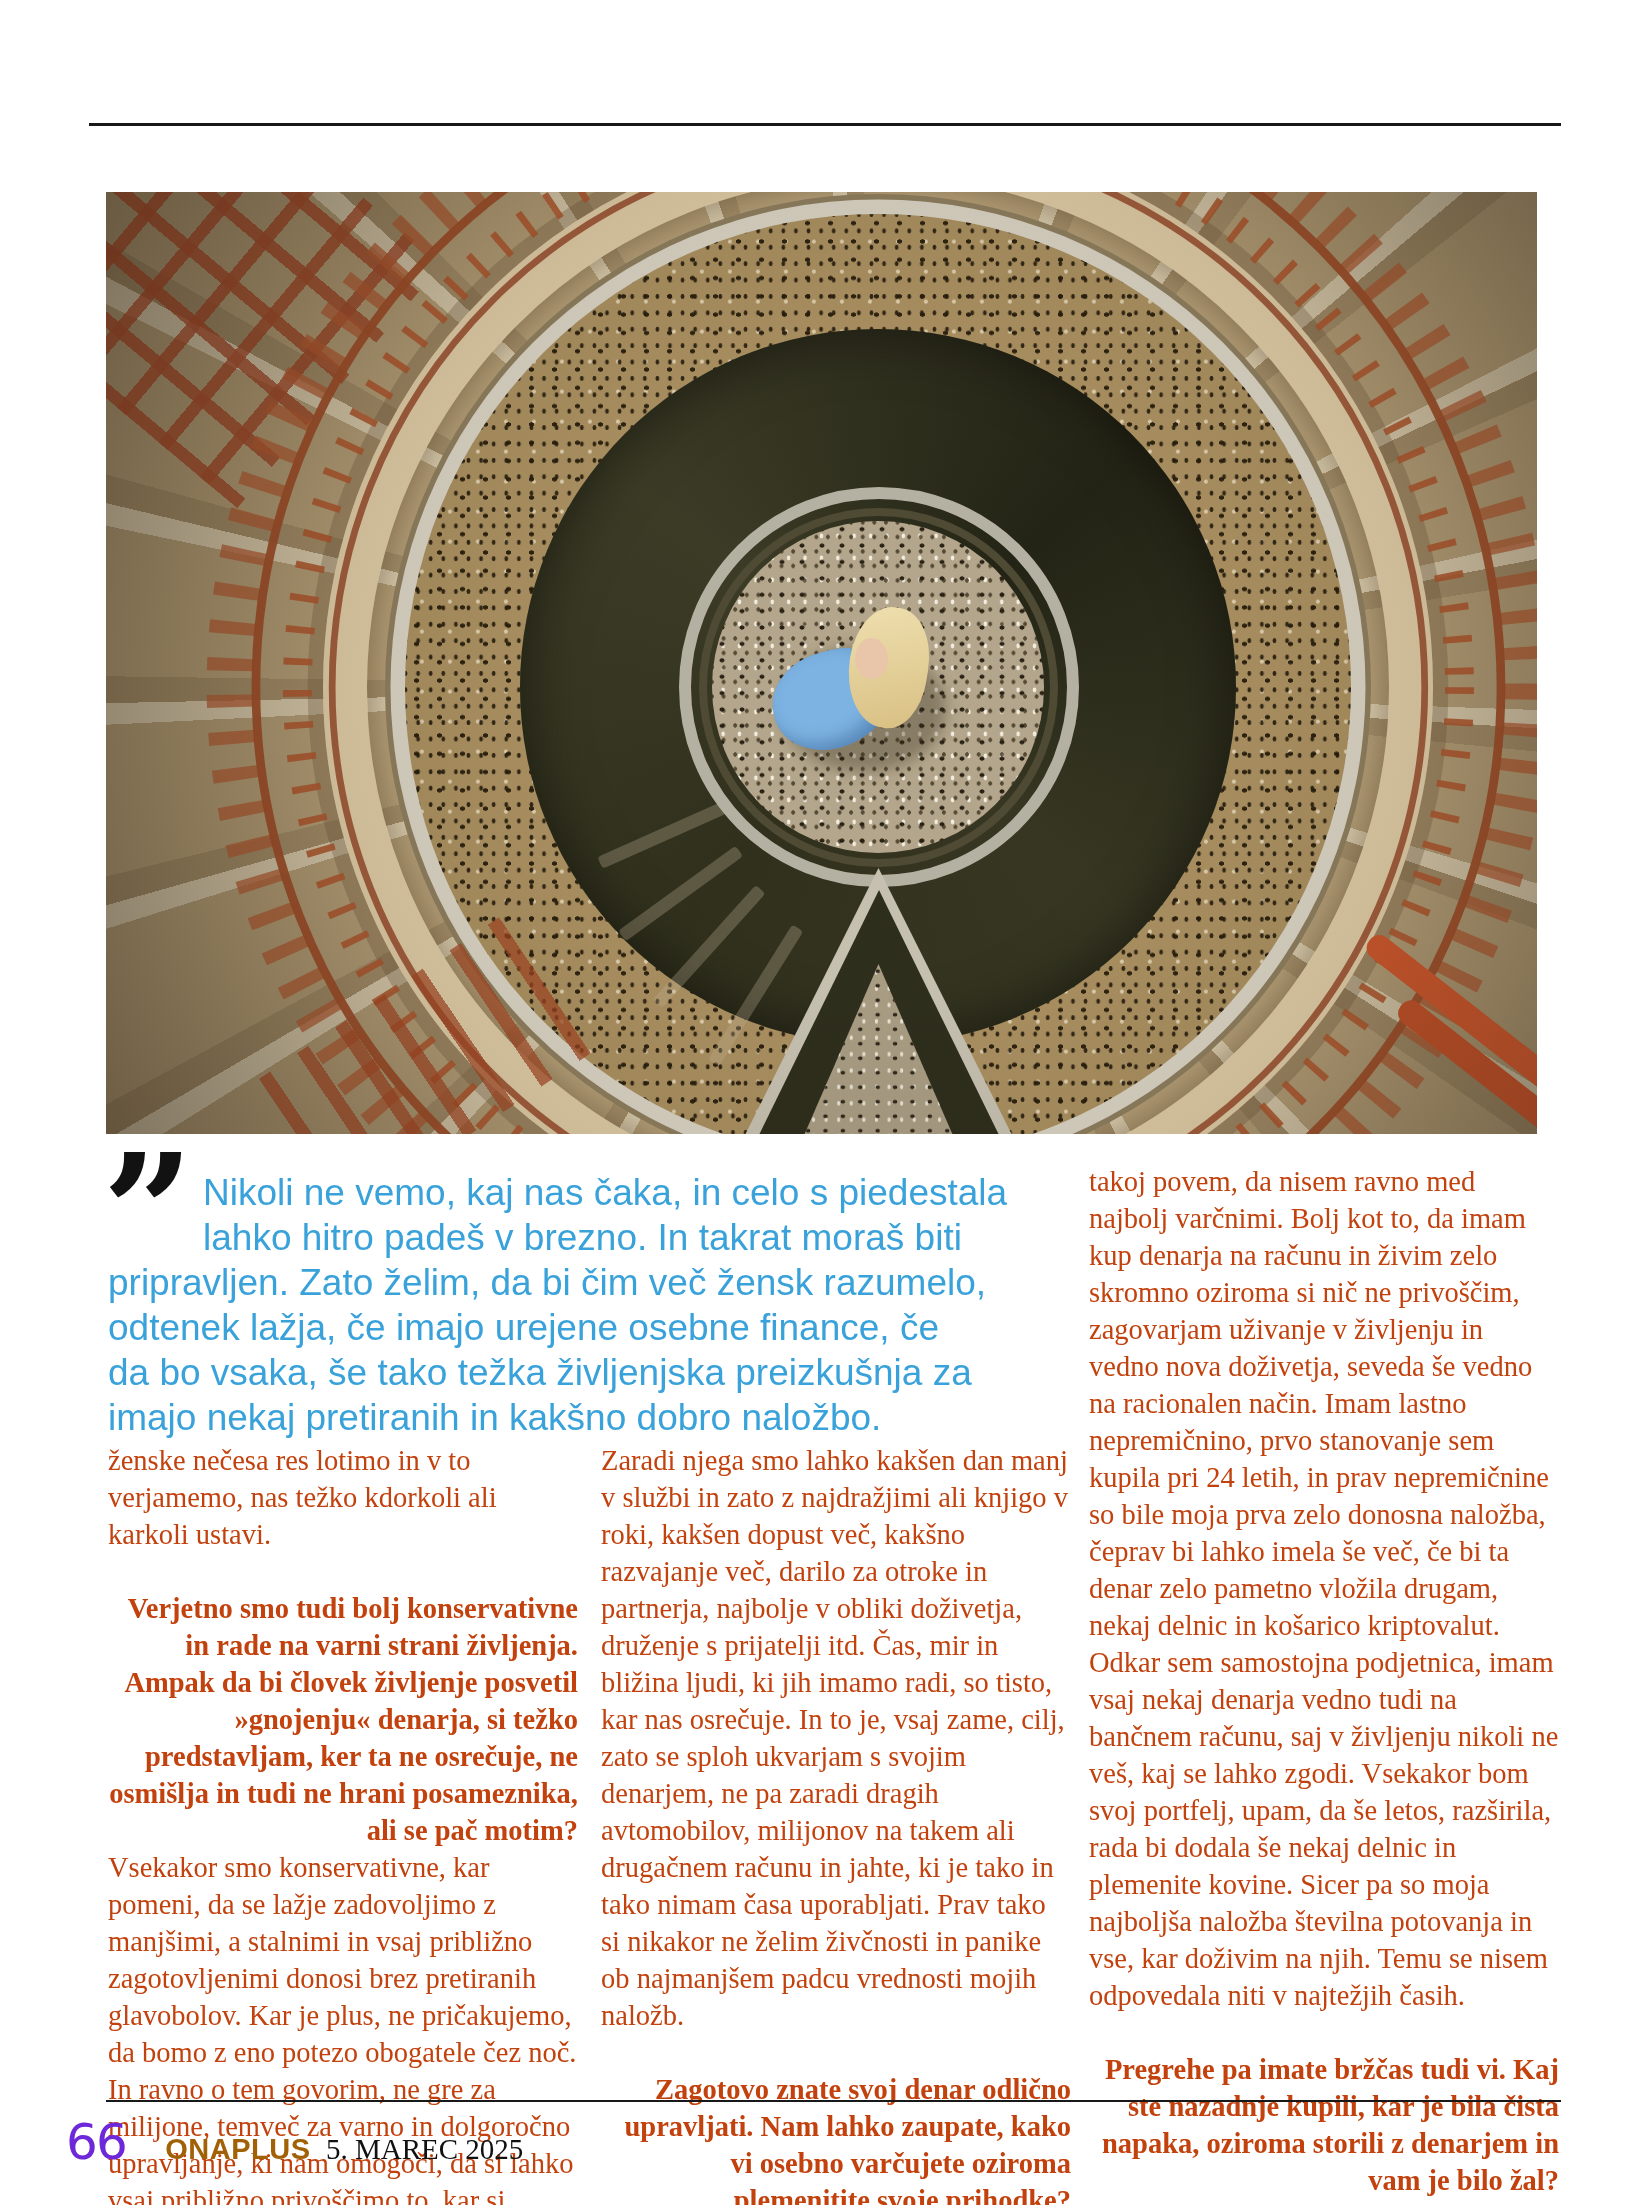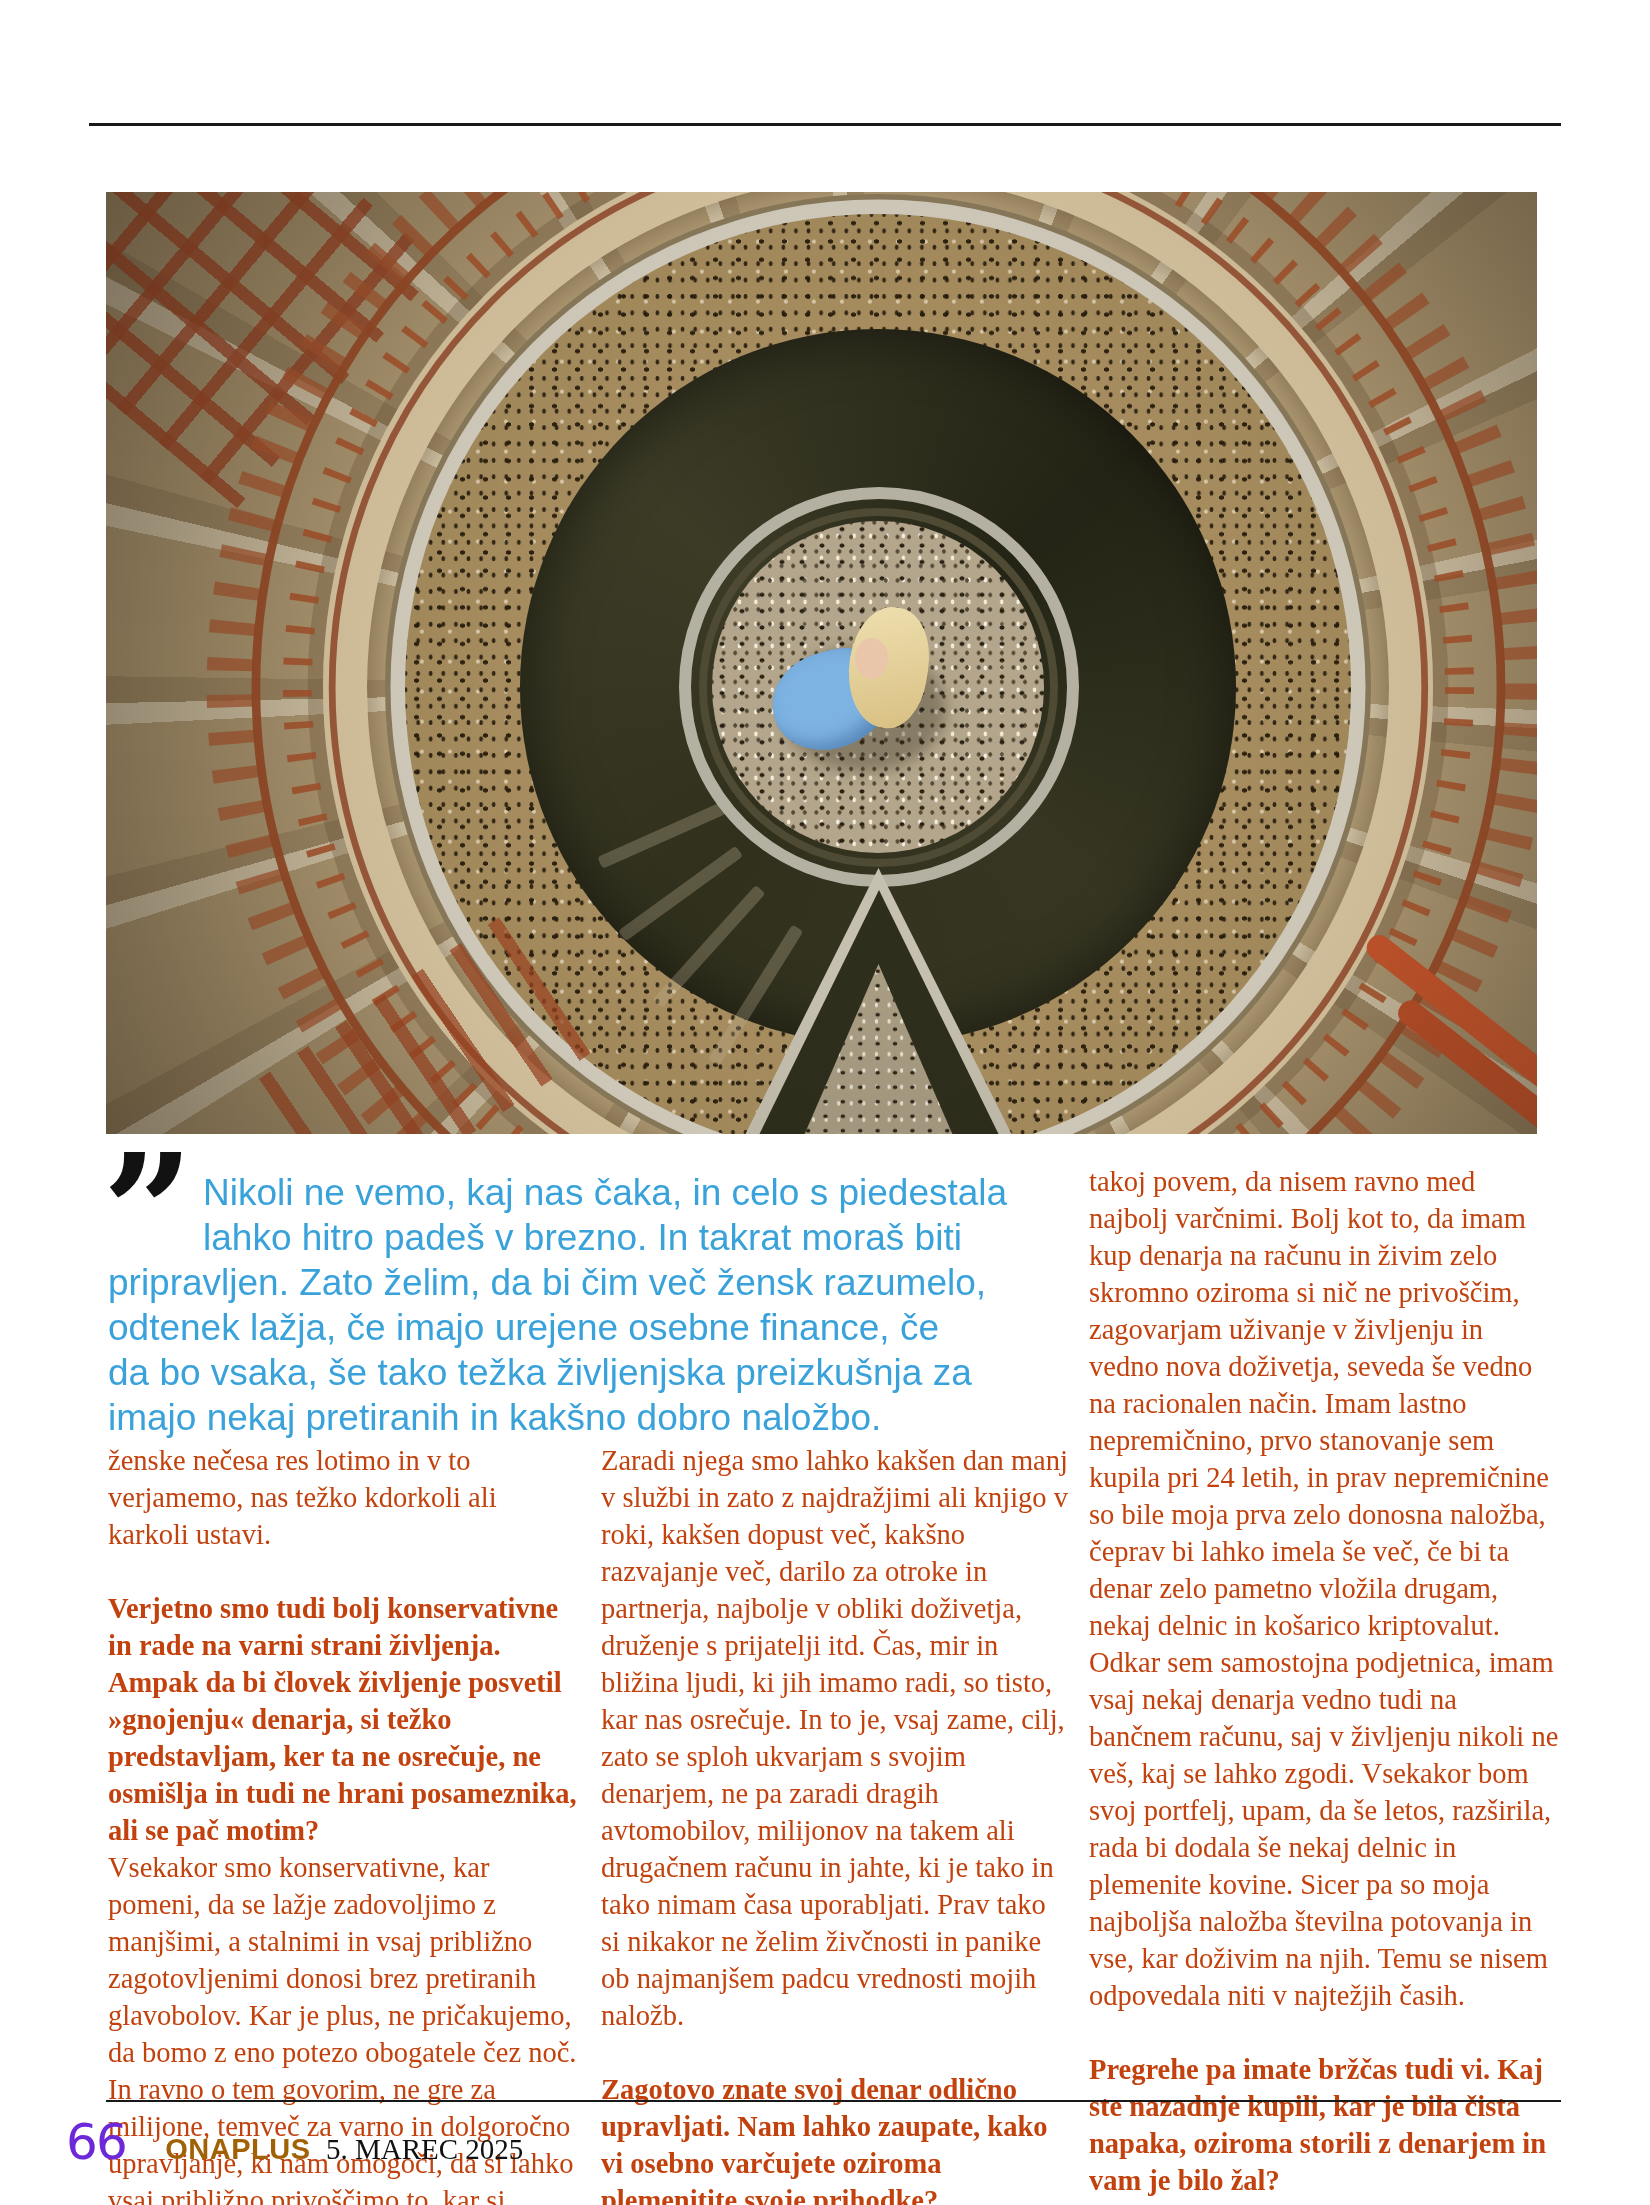--- a/index.html
+++ b/index.html
@@ -83,21 +83,21 @@
   .quote-mark{position:absolute;left:-5.8px;top:-37px;
       font-family:"DejaVu Serif", serif;font-weight:bold;font-size:159px;line-height:1;
       color:#121212;letter-spacing:-5.8px;}
   .q-line{font-family:"Liberation Sans", sans-serif;font-size:37px;line-height:45px;
       color:#3aa2da;white-space:nowrap;}
   .q-indent{padding-left:95px;}
 
   
   .col{width:470px;}
   .col p{margin:0;font-size:28.5px;line-height:37px;color:#c2410c;}
-  .col p.gap{margin-top:37px;}
+  .col p.gap{margin-top:37px;text-align:right;}
   .col p.bold{font-weight:bold;}
   .col1{left:108px;top:1442px;}
   .col2{left:601px;top:1442px;}
   .col3{left:1089px;top:1163px;}
 
   
   .footer{left:66px;top:2113px;display:flex;align-items:baseline;gap:15.4px;}
   .page-num{font-family:"DejaVu Sans", sans-serif;font-weight:400;font-size:50px;
       color:#6d28d9;letter-spacing:-1.9px;}
   .mag-name{font-family:"Liberation Sans", sans-serif;font-weight:900;font-size:29px;

